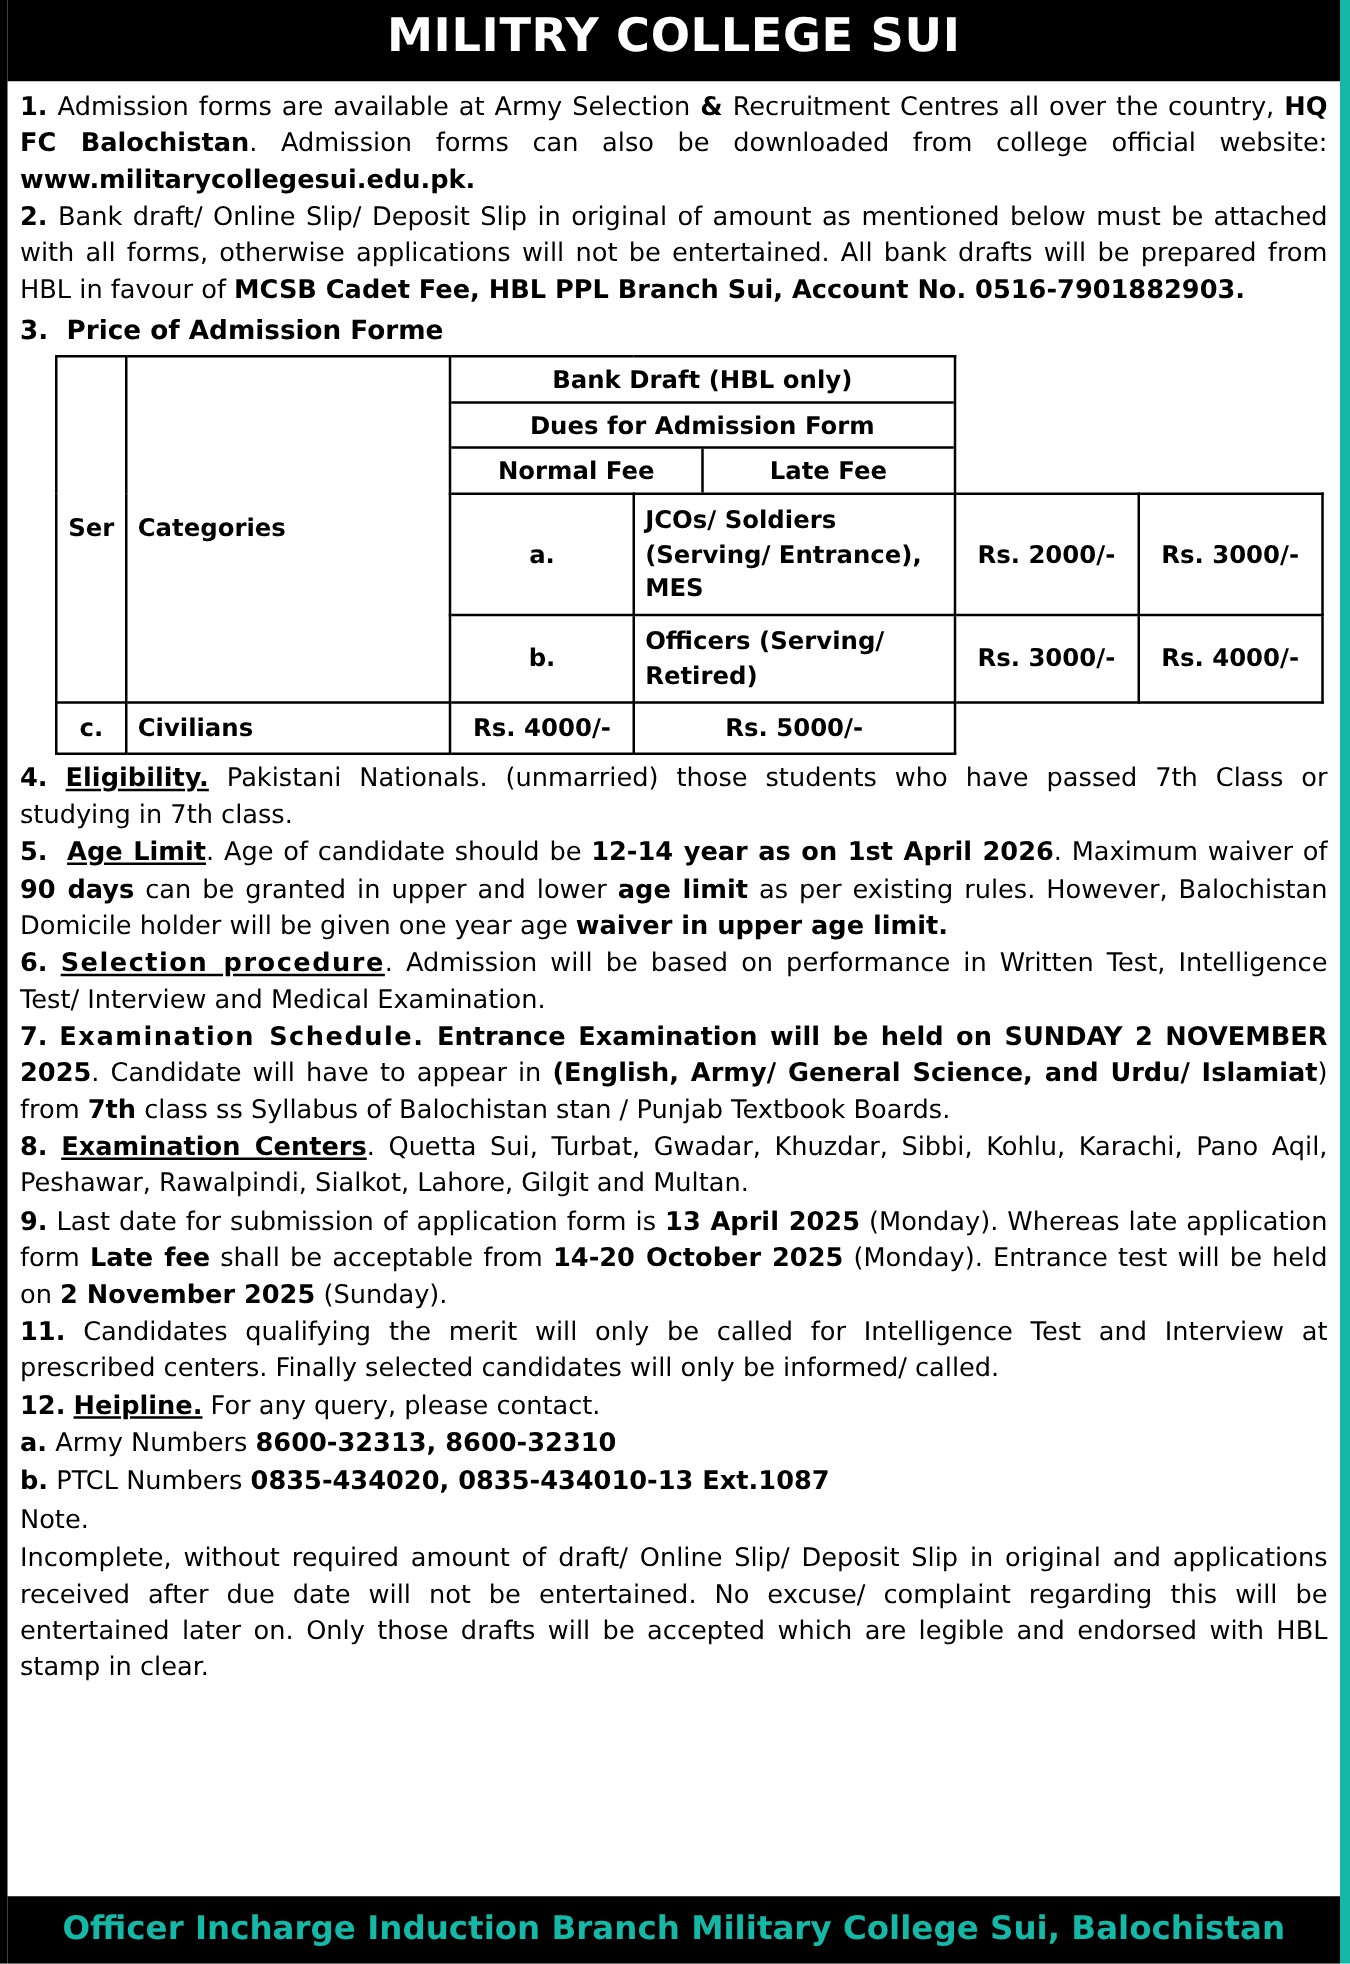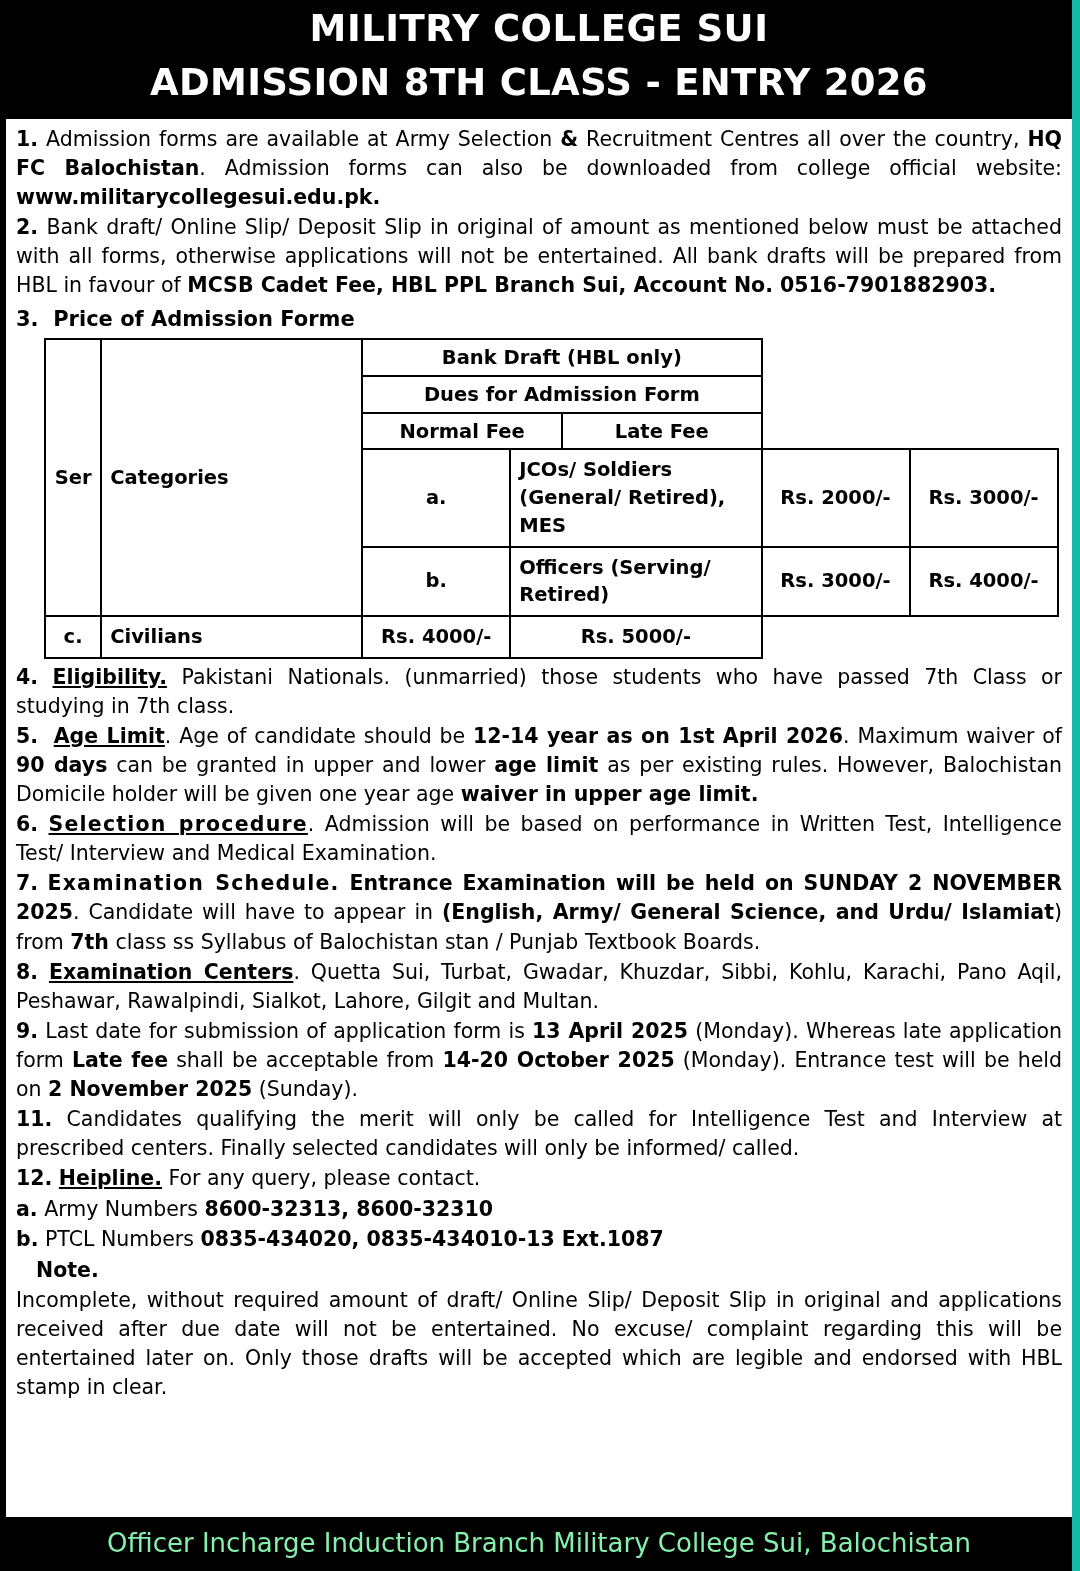--- a/index.html
+++ b/index.html
@@ -120,36 +120,35 @@
   .bank-head .bh-split > div:first-child {
     border-right: 2px solid #000;
   }
   
   .footer {
     position: absolute;
     left: 0;
     right: 0;
     bottom: 0;
     background: #000;
-    color: #86efac;
-    text-align: center;
-    font-weight: normal;
+    color: #14b8a6;
+    text-align: center;
+    font-weight: bold;
     font-size: 26px;
     padding: 11px 6px 13px 6px;
   }
-  .note-title { font-weight: bold; margin-top: 2px; margin-left: 20px; }
+  .note-title { font-weight: normal; margin-top: 2px; }
 </style>
 </head>
 <body>
 
 <div class="page">
 
   <div class="header">
     <div class="line1">MILITRY COLLEGE SUI</div>
-    <div class="line2">ADMISSION 8TH CLASS - ENTRY 2026</div>
   </div>
 
   <div class="body">
 
     <p class="para">
       <span class="num">1.</span><span> Admission forms are available at Army Selection </span><b>&amp;</b><span> Recruitment Centres all over the country, </span><b>HQ FC Balochistan</b><span>. Admission forms can also be downloaded from college official website: </span><b>www.militarycollegesui.edu.pk.</b>
     </p>
 
     <p class="para">
       <span class="num">2.</span><span> Bank draft/ Online Slip/ Deposit Slip in original of amount as mentioned below must be attached with all forms, otherwise applications will not be entertained. All bank drafts will be prepared from HBL in favour of </span><b>MCSB Cadet Fee, HBL PPL Branch Sui, Account No. 0516-7901882903.</b>
@@ -168,21 +167,21 @@
           <div class="bh-row">Bank Draft (HBL only)</div>
           <div class="bh-row">Dues for Admission Form</div>
           <div class="bh-split">
             <div>Normal Fee</div>
             <div>Late Fee</div>
           </div>
         </td>
       </tr>
       <tr>
         <td class="ser">a.</td>
-        <td class="cat">JCOs/ Soldiers (General/ Retired), MES</td>
+        <td class="cat">JCOs/ Soldiers (Serving/ Entrance), MES</td>
         <td class="fee-cell">Rs. 2000/-</td>
         <td class="fee-cell">Rs. 3000/-</td>
       </tr>
       <tr>
         <td class="ser">b.</td>
         <td class="cat">Officers (Serving/ Retired)</td>
         <td class="fee-cell">Rs. 3000/-</td>
         <td class="fee-cell">Rs. 4000/-</td>
       </tr>
       <tr>

